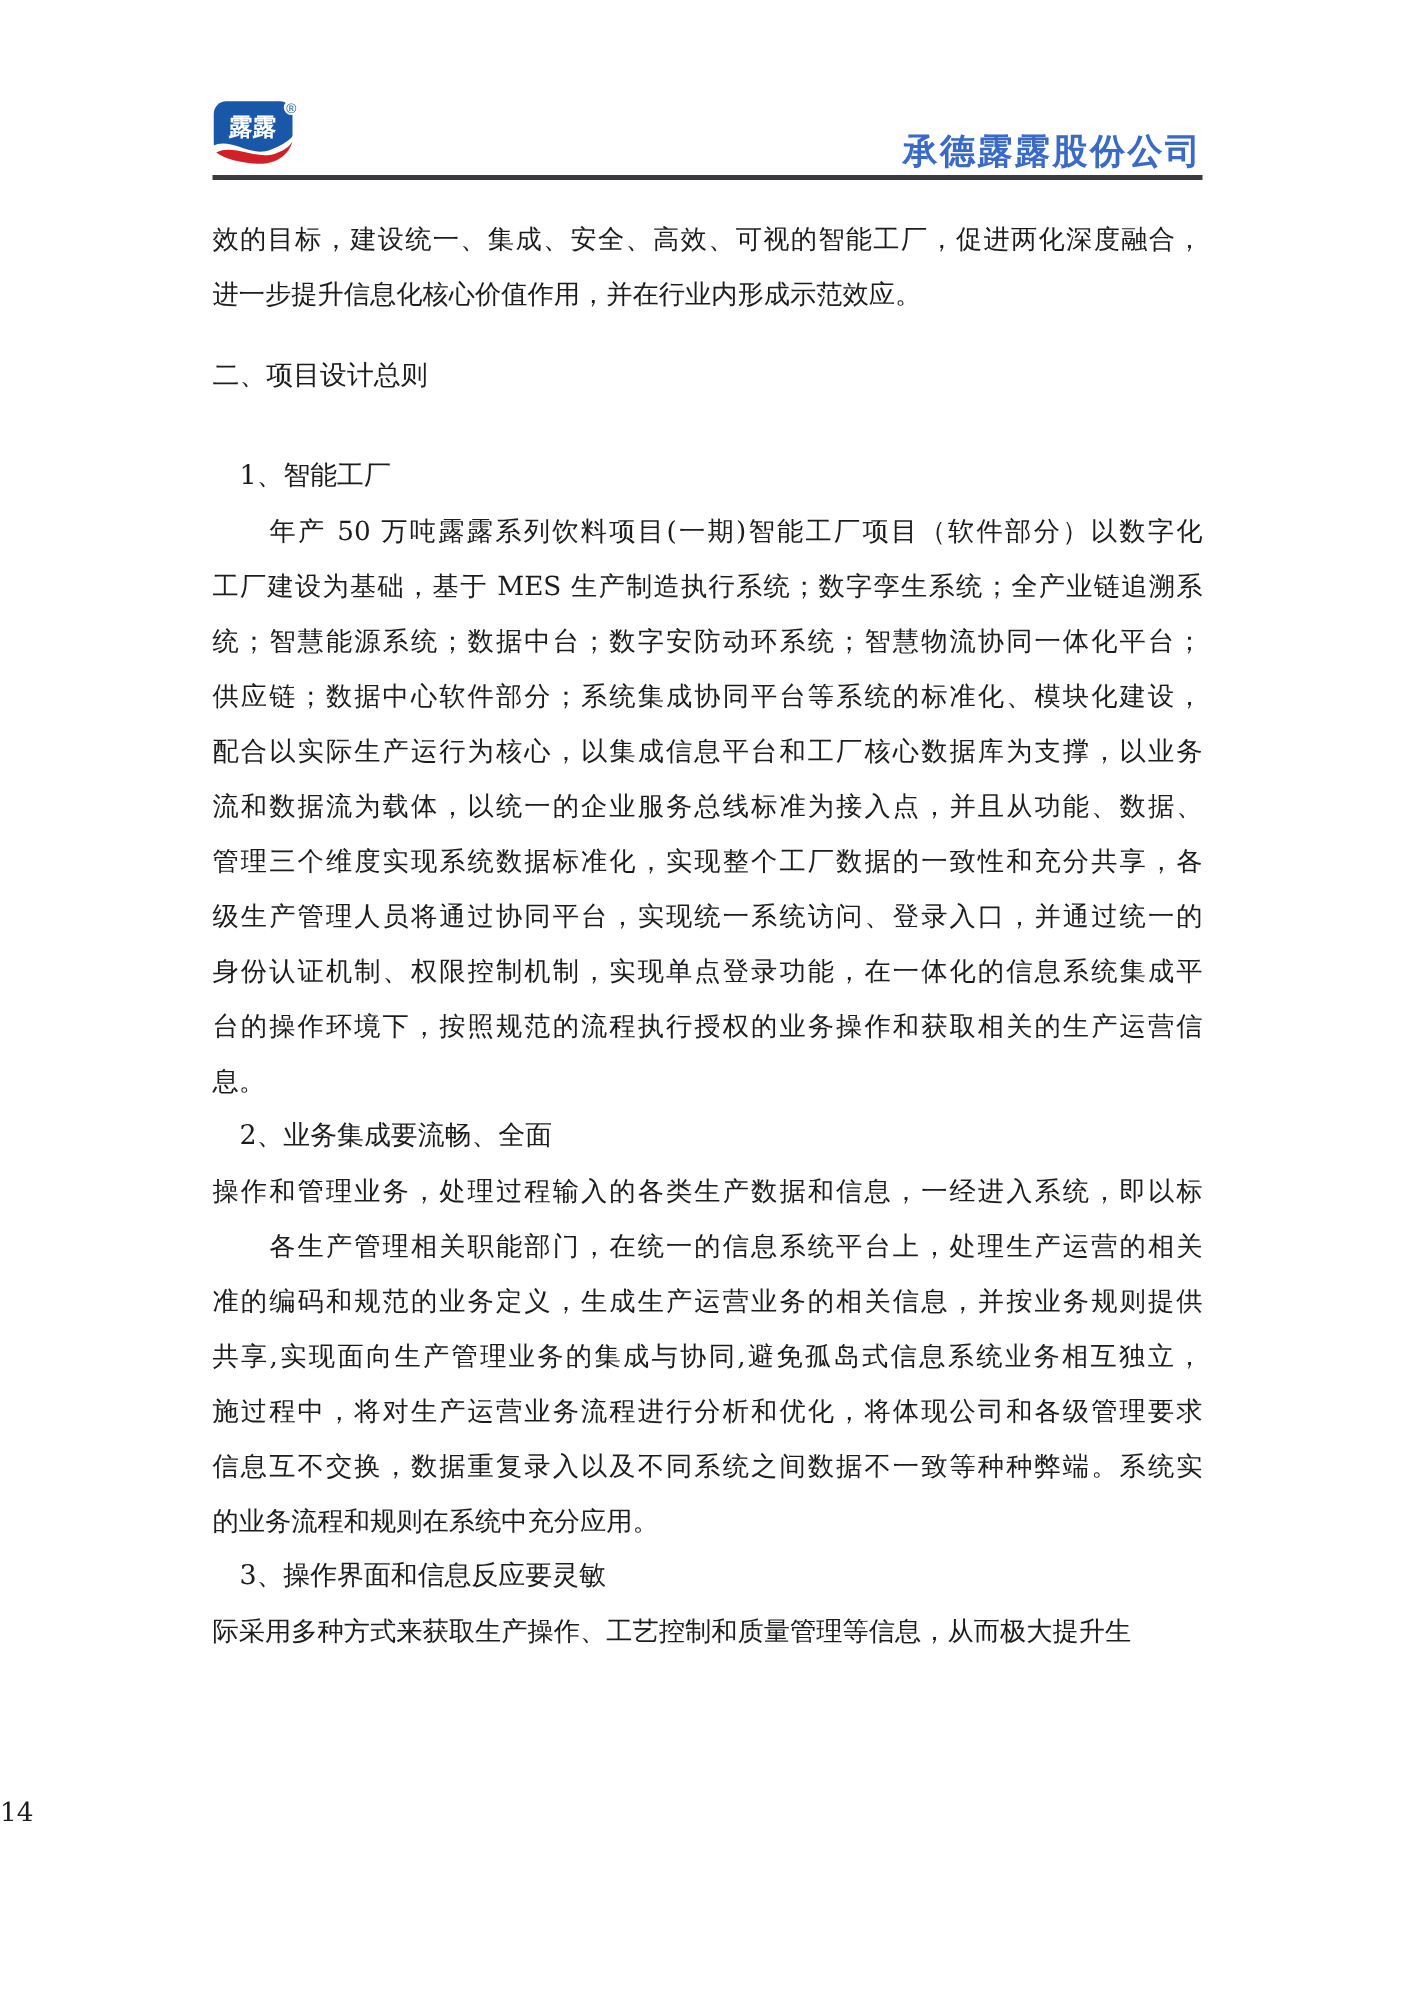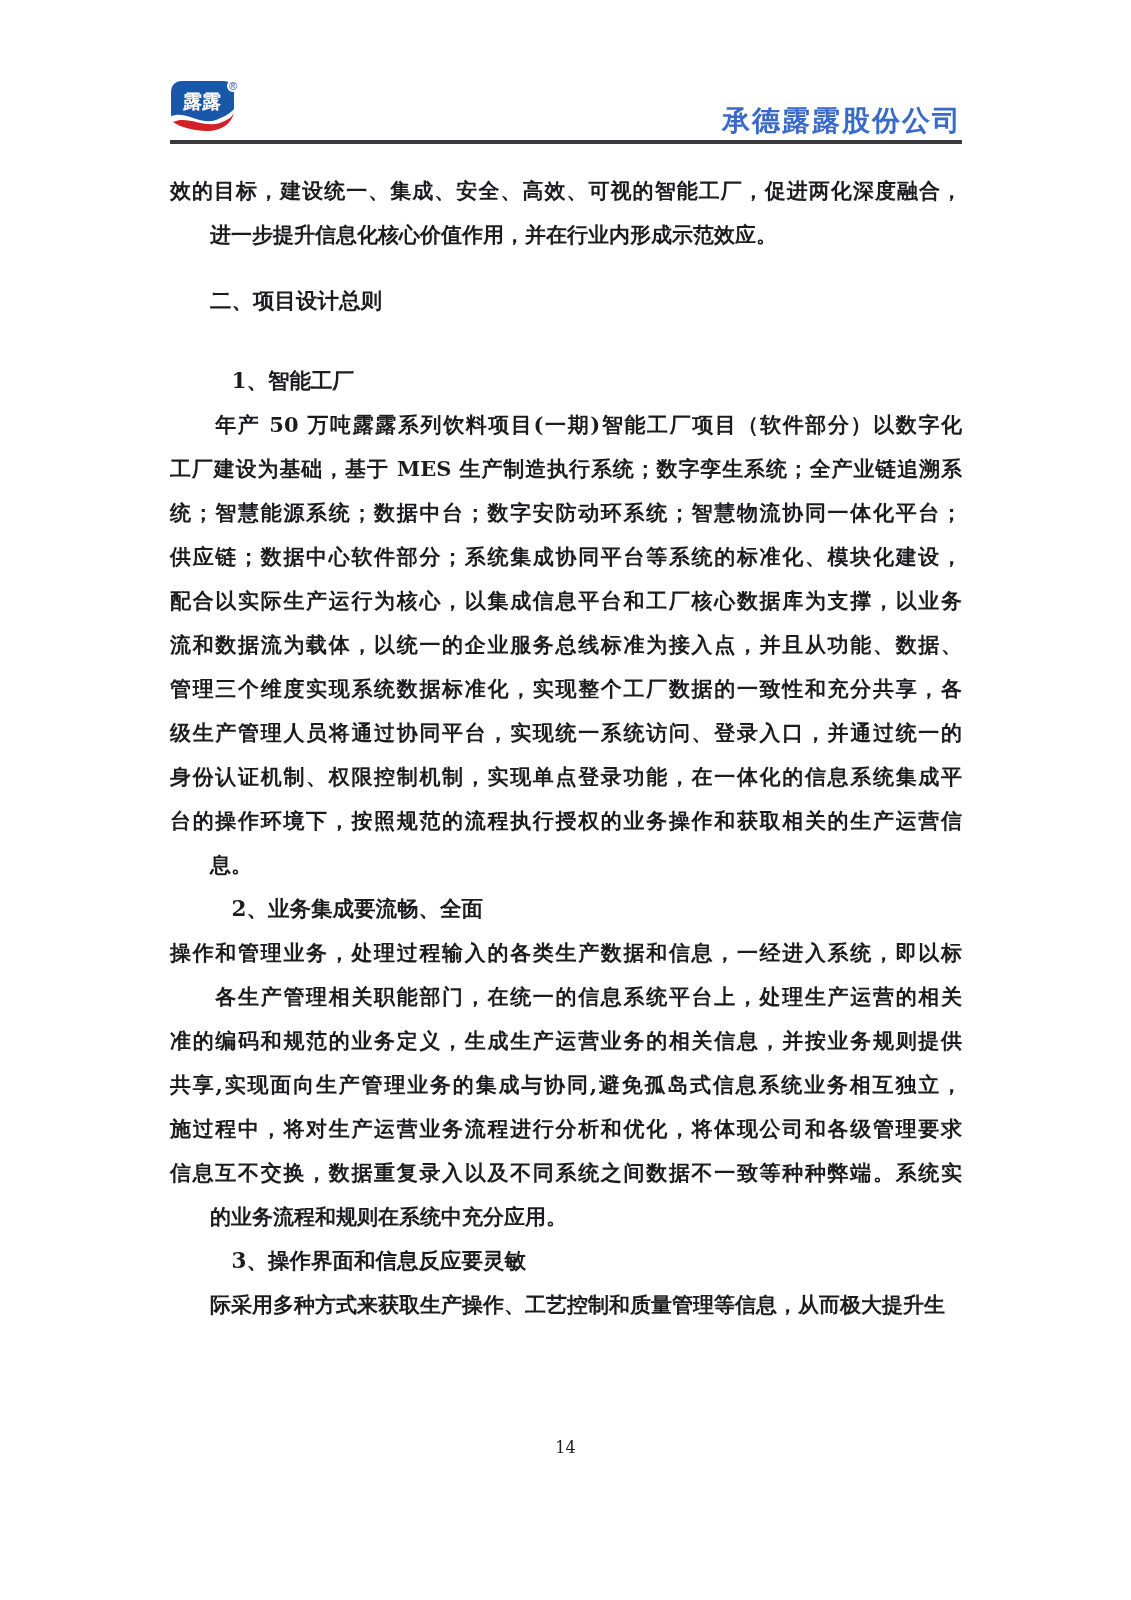--- a/index.html
+++ b/index.html
@@ -20,34 +20,34 @@
     font-family:"Liberation Sans", sans-serif;
     font-weight:bold;
     font-size:28px;
     letter-spacing:2px;
     color:var(--title-blue, #3a6ac8);
   }
   .header-rule {
     position:absolute; left:0; top:62px; width:792px; height:4px;
     background:var(--rule-dark, #3b3b3f);
   }
-  .doc-body { position:absolute; left:170px; top:169px; width:792px;font-weight:bold; }
+  .doc-body { position:absolute; left:170px; top:169px; width:792px; }
   .line {
     height:44px; line-height:44px;
     font-size:21px;
     color:#1c1c1e;
   }
   .jus { text-align:justify; text-align-last:justify; text-justify:inter-character; }
-  .end { text-align:center; text-align-last:left;margin-left:40px; }
+  .end { text-align:center; text-align-last:left; }
   .block-heading-section .line, .block-heading-sub .line { font-size:21.5px; }
   .block-paragraph + .block-heading-section { margin-top:22px; }
   .block-heading-section + .block-heading-sub { margin-top:36px; }
   .footer {
     position:absolute; left:0; right:0; top:1438px;
-    text-align:center; font-size:16px; color:#1c1c1e;
+    font-size:21px; color:#1c1c1e;
   }
 </style>
 </head>
 <body>
 
 <div class="page">
 
   <div class="header">
 
     <div class="logo">

